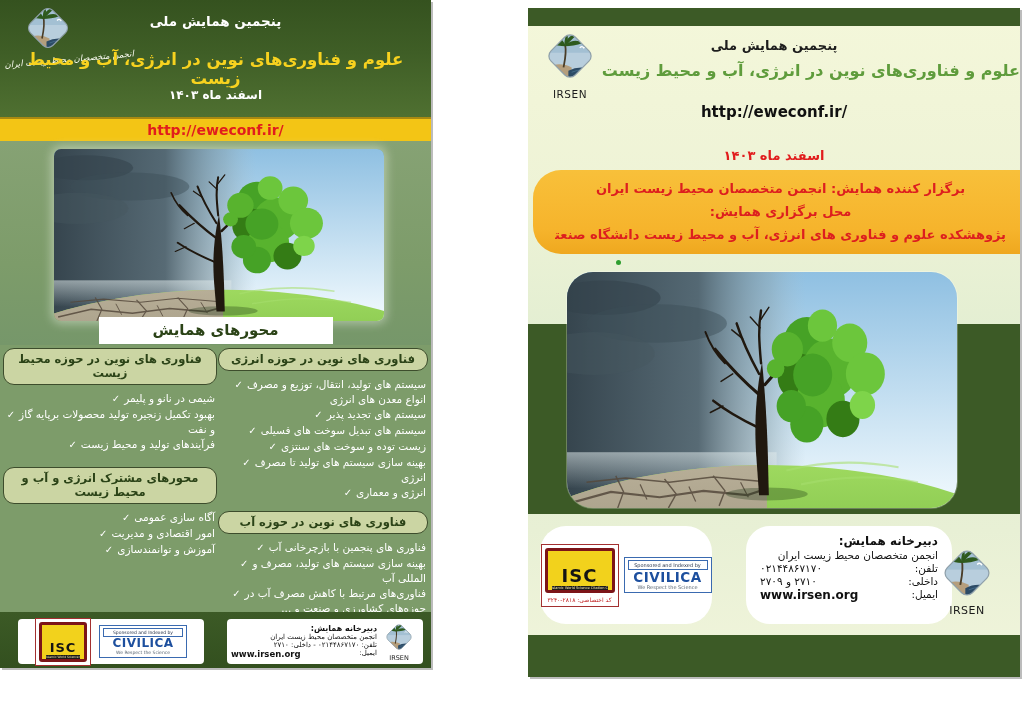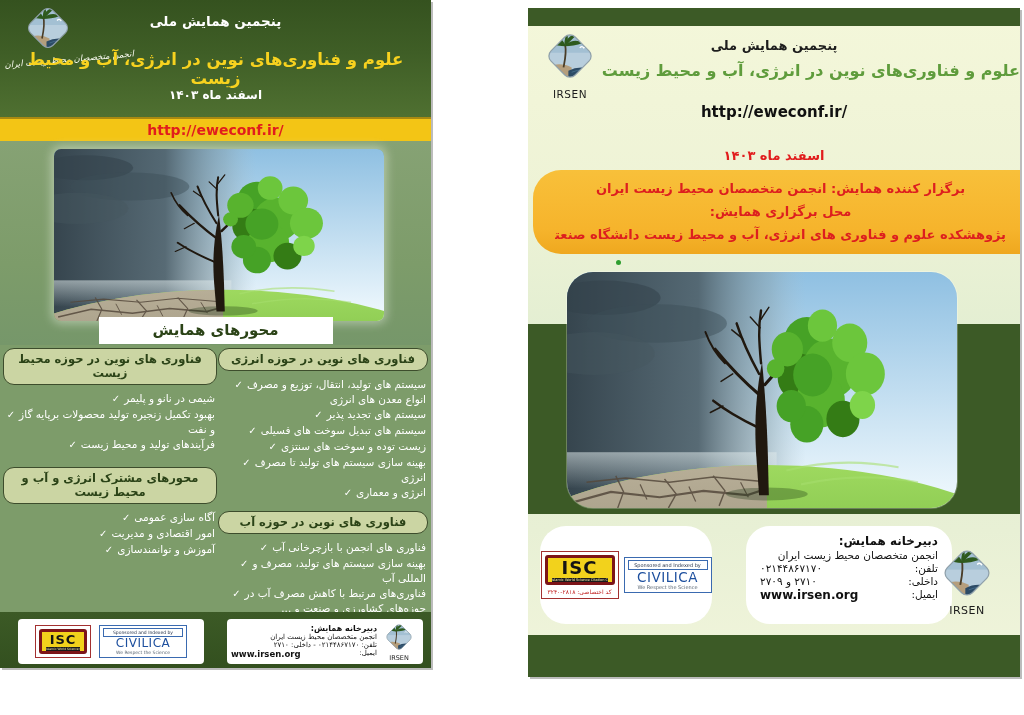--- a/index.html
+++ b/index.html
@@ -52,30 +52,30 @@
   .fc2 { font-size:7px; }
   .fc3 { font-size:7px; }
   .fc4 { font-size:7px; display:flex; justify-content:space-between; direction:rtl; }
   .fc4 .site { font-weight:bold; font-size:8.5px; direction:ltr; }
   .flogo { width:40px; text-align:center; }
   .flogo svg { width:30px; height:30px; }
   .flogo div { font-size:6.5px; color:#222; margin-top:-2px; }
 
   
   .isc { background:#fff; border:1.5px solid #a33030; padding:3px; text-align:center; }
-  .iscInner { background:#f2d21c; border:3px solid #7c1418; border-radius:3px; padding:1px 4px 0;text-align:center; }
+  .iscInner { background:#f2d21c; border:3px solid #7c1418; border-radius:3px; padding:16px 4px 0;text-align:center; }
   .iscTxt { font-weight:900; color:#141414; letter-spacing:1px; line-height:1; }
   .iscSub { background:#1a1a1a; color:#f5e9b0; white-space:nowrap; overflow:hidden; margin-top:1px; }
   .iscCode { color:#c22323; margin-top:3px; white-space:nowrap; }
   .iscS .iscTxt { font-size:13px; } .iscS .iscSub { font-size:3px; } .iscS { width:56px; }
   .iscB { width:78px; } .iscB .iscTxt { font-size:18px; } .iscB .iscSub { font-size:3.5px; }
   .iscB .iscCode { font-size:6px; }
   .civ { background:#fff; border:1.5px solid #3a6ab0; text-align:center; padding:2px 3px; }
   .civTop { border:1px solid #3a6ab0; color:#26324a; white-space:nowrap; overflow:hidden; padding:1px 2px; }
-  .civName { font-weight:400; color:#1d4f9e; letter-spacing:.5px; line-height:1.1; }
+  .civName { font-weight:700; color:#1d4f9e; letter-spacing:.5px; line-height:1.1; }
   .civBot { color:#5a6673; white-space:nowrap; overflow:hidden; }
   .civS { width:88px; } .civS .civTop{font-size:4.5px;} .civS .civName{font-size:12px;} .civS .civBot{font-size:4.5px;}
   .civB { width:88px; } .civB .civTop{font-size:5px;} .civB .civName{font-size:13.5px;} .civB .civBot{font-size:5px;}
 
   
   .pR { position:absolute; left:528px; top:8px; width:492px; height:669px; overflow:hidden;
         background:linear-gradient(180deg,#f4f7da 0%, #eef3d6 28%, #e0edd1 55%, #e8f0d5 78%, #f1f5db 100%);
         box-shadow:2px 2px 0 #bcbcbc; }
   .rBarTop { position:absolute; left:0; top:0; width:100%; height:18px; background:#3c5a26; }
   .rBarBot { position:absolute; left:0; top:627px; width:100%; height:42px; background:#3c5a26; }
@@ -167,21 +167,21 @@
         <div>
           <div class="li"><span class="chk">✓</span><span dir="rtl">سیستم های تولید، انتقال، توزیع و مصرف انواع معدن های انرژی</span></div>
           <div class="li"><span class="chk">✓</span><span dir="rtl">سیستم های تجدید پذیر</span></div>
           <div class="li"><span class="chk">✓</span><span dir="rtl">سیستم های تبدیل سوخت های فسیلی</span></div>
           <div class="li"><span class="chk">✓</span><span dir="rtl">زیست توده و سوخت های سنتزی</span></div>
           <div class="li"><span class="chk">✓</span><span dir="rtl">بهینه سازی سیستم های تولید تا مصرف انرژی</span></div>
           <div class="li"><span class="chk">✓</span><span dir="rtl">انرژی و معماری</span></div>
         </div>
         <div class="pill mt2" dir="rtl">فناوری های نوین در حوزه آب</div>
         <div>
-          <div class="li"><span class="chk">✓</span><span dir="rtl">فناوری های انجمن با بازچرخانی آب</span></div>
+          <div class="li"><span class="chk">✓</span><span dir="rtl">فناوری های پنجمین با بازچرخانی آب</span></div>
           <div class="li"><span class="chk">✓</span><span dir="rtl">بهینه سازی سیستم های تولید، مصرف و المللی آب</span></div>
           <div class="li"><span class="chk">✓</span><span dir="rtl">فناوری‌های مرتبط با کاهش مصرف آب در حوزه‌های کشاورزی و صنعت و ...</span></div>
         </div>
       </div>
     </div>
 
     <footer class="pLfoot">
       <div class="fbox fboxA">
         <div class="isc iscS">
           <div class="iscInner">

